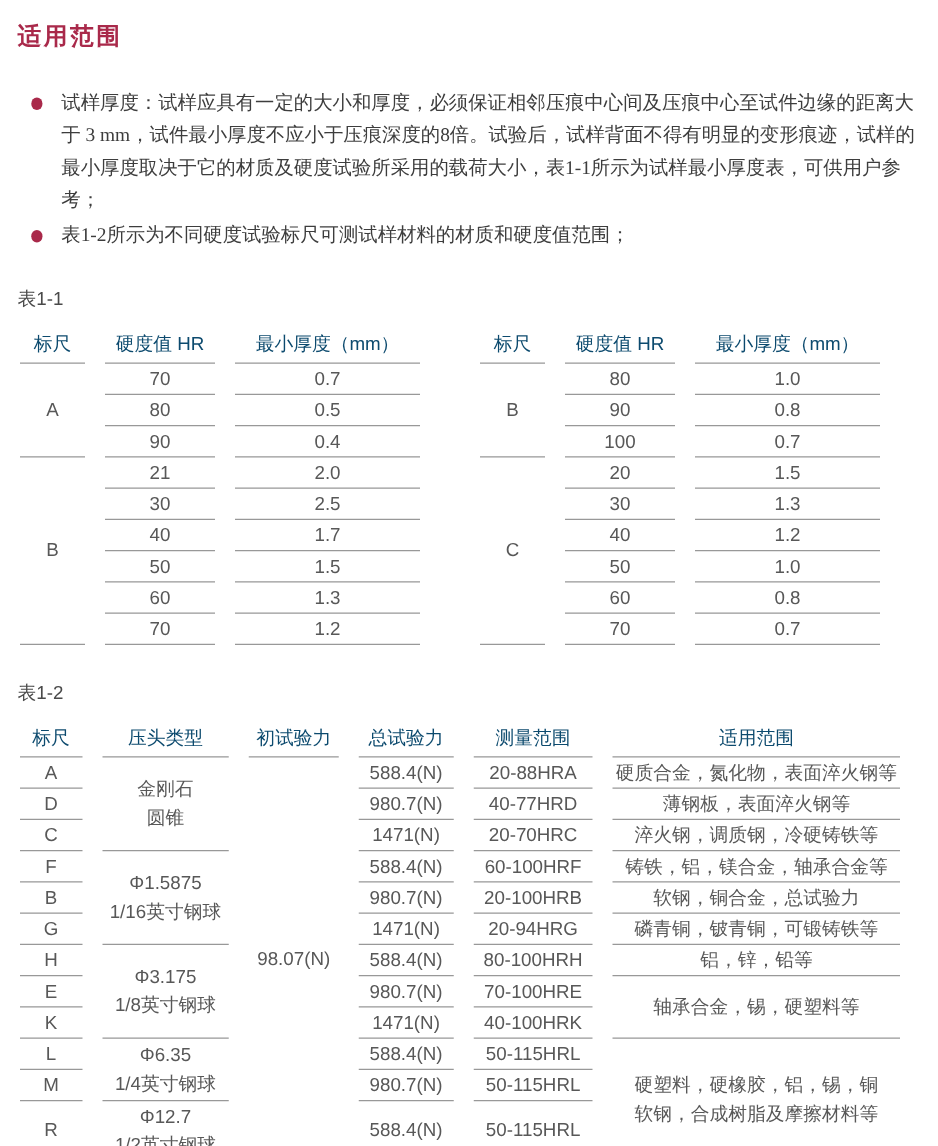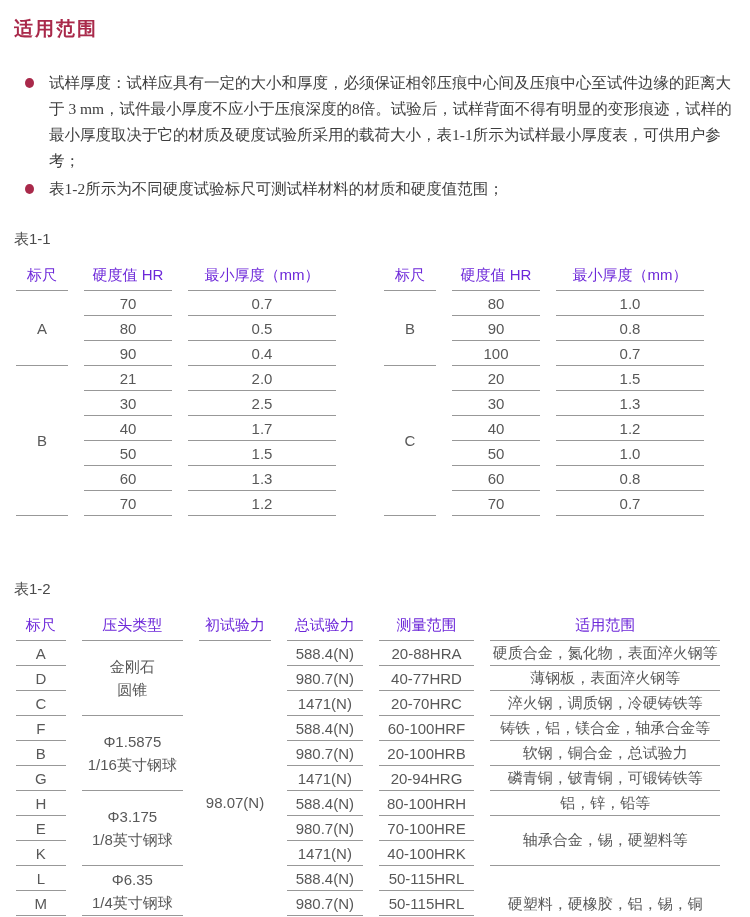--- a/index.html
+++ b/index.html
@@ -34,33 +34,33 @@
     line-height: 26px;
     color: #3d3d3d;
     max-width: 700px;
   }
 
   .tbl-label {
     font-size: 15px;
     color: #4a4a4a;
     margin: 28px 0 12px 0;
   }
-  .t2-label { margin-top: 64px; }
+  .t2-label { margin-top: 29px; }
 
   table { border-collapse: separate; border-spacing: 16px 0; }
   th, td {
     border-bottom: 1px solid #989898;
     text-align: center;
     vertical-align: middle;
     padding: 0;
     font-weight: normal;
     font-size: 15px;
     color: #585858;
   }
-  th { height: 29px; color: #6d28d9; text-align: center; }
+  th { height: 29px; color: #0c4a6e; text-align: center; }
   td { height: 24px; }
 
   .t1-wrap { display: flex; gap: 16px; margin-left: -14px; }
   .t1 col.c-scale { width: 52px; }
   .t1 col.c-hr    { width: 88px; }
   .t1 col.c-thk   { width: 148px; }
 
   .t2 { margin-left: -14px; }
   .t2 col.c-scale { width: 50px; }
   .t2 col.c-ind   { width: 102px; }

